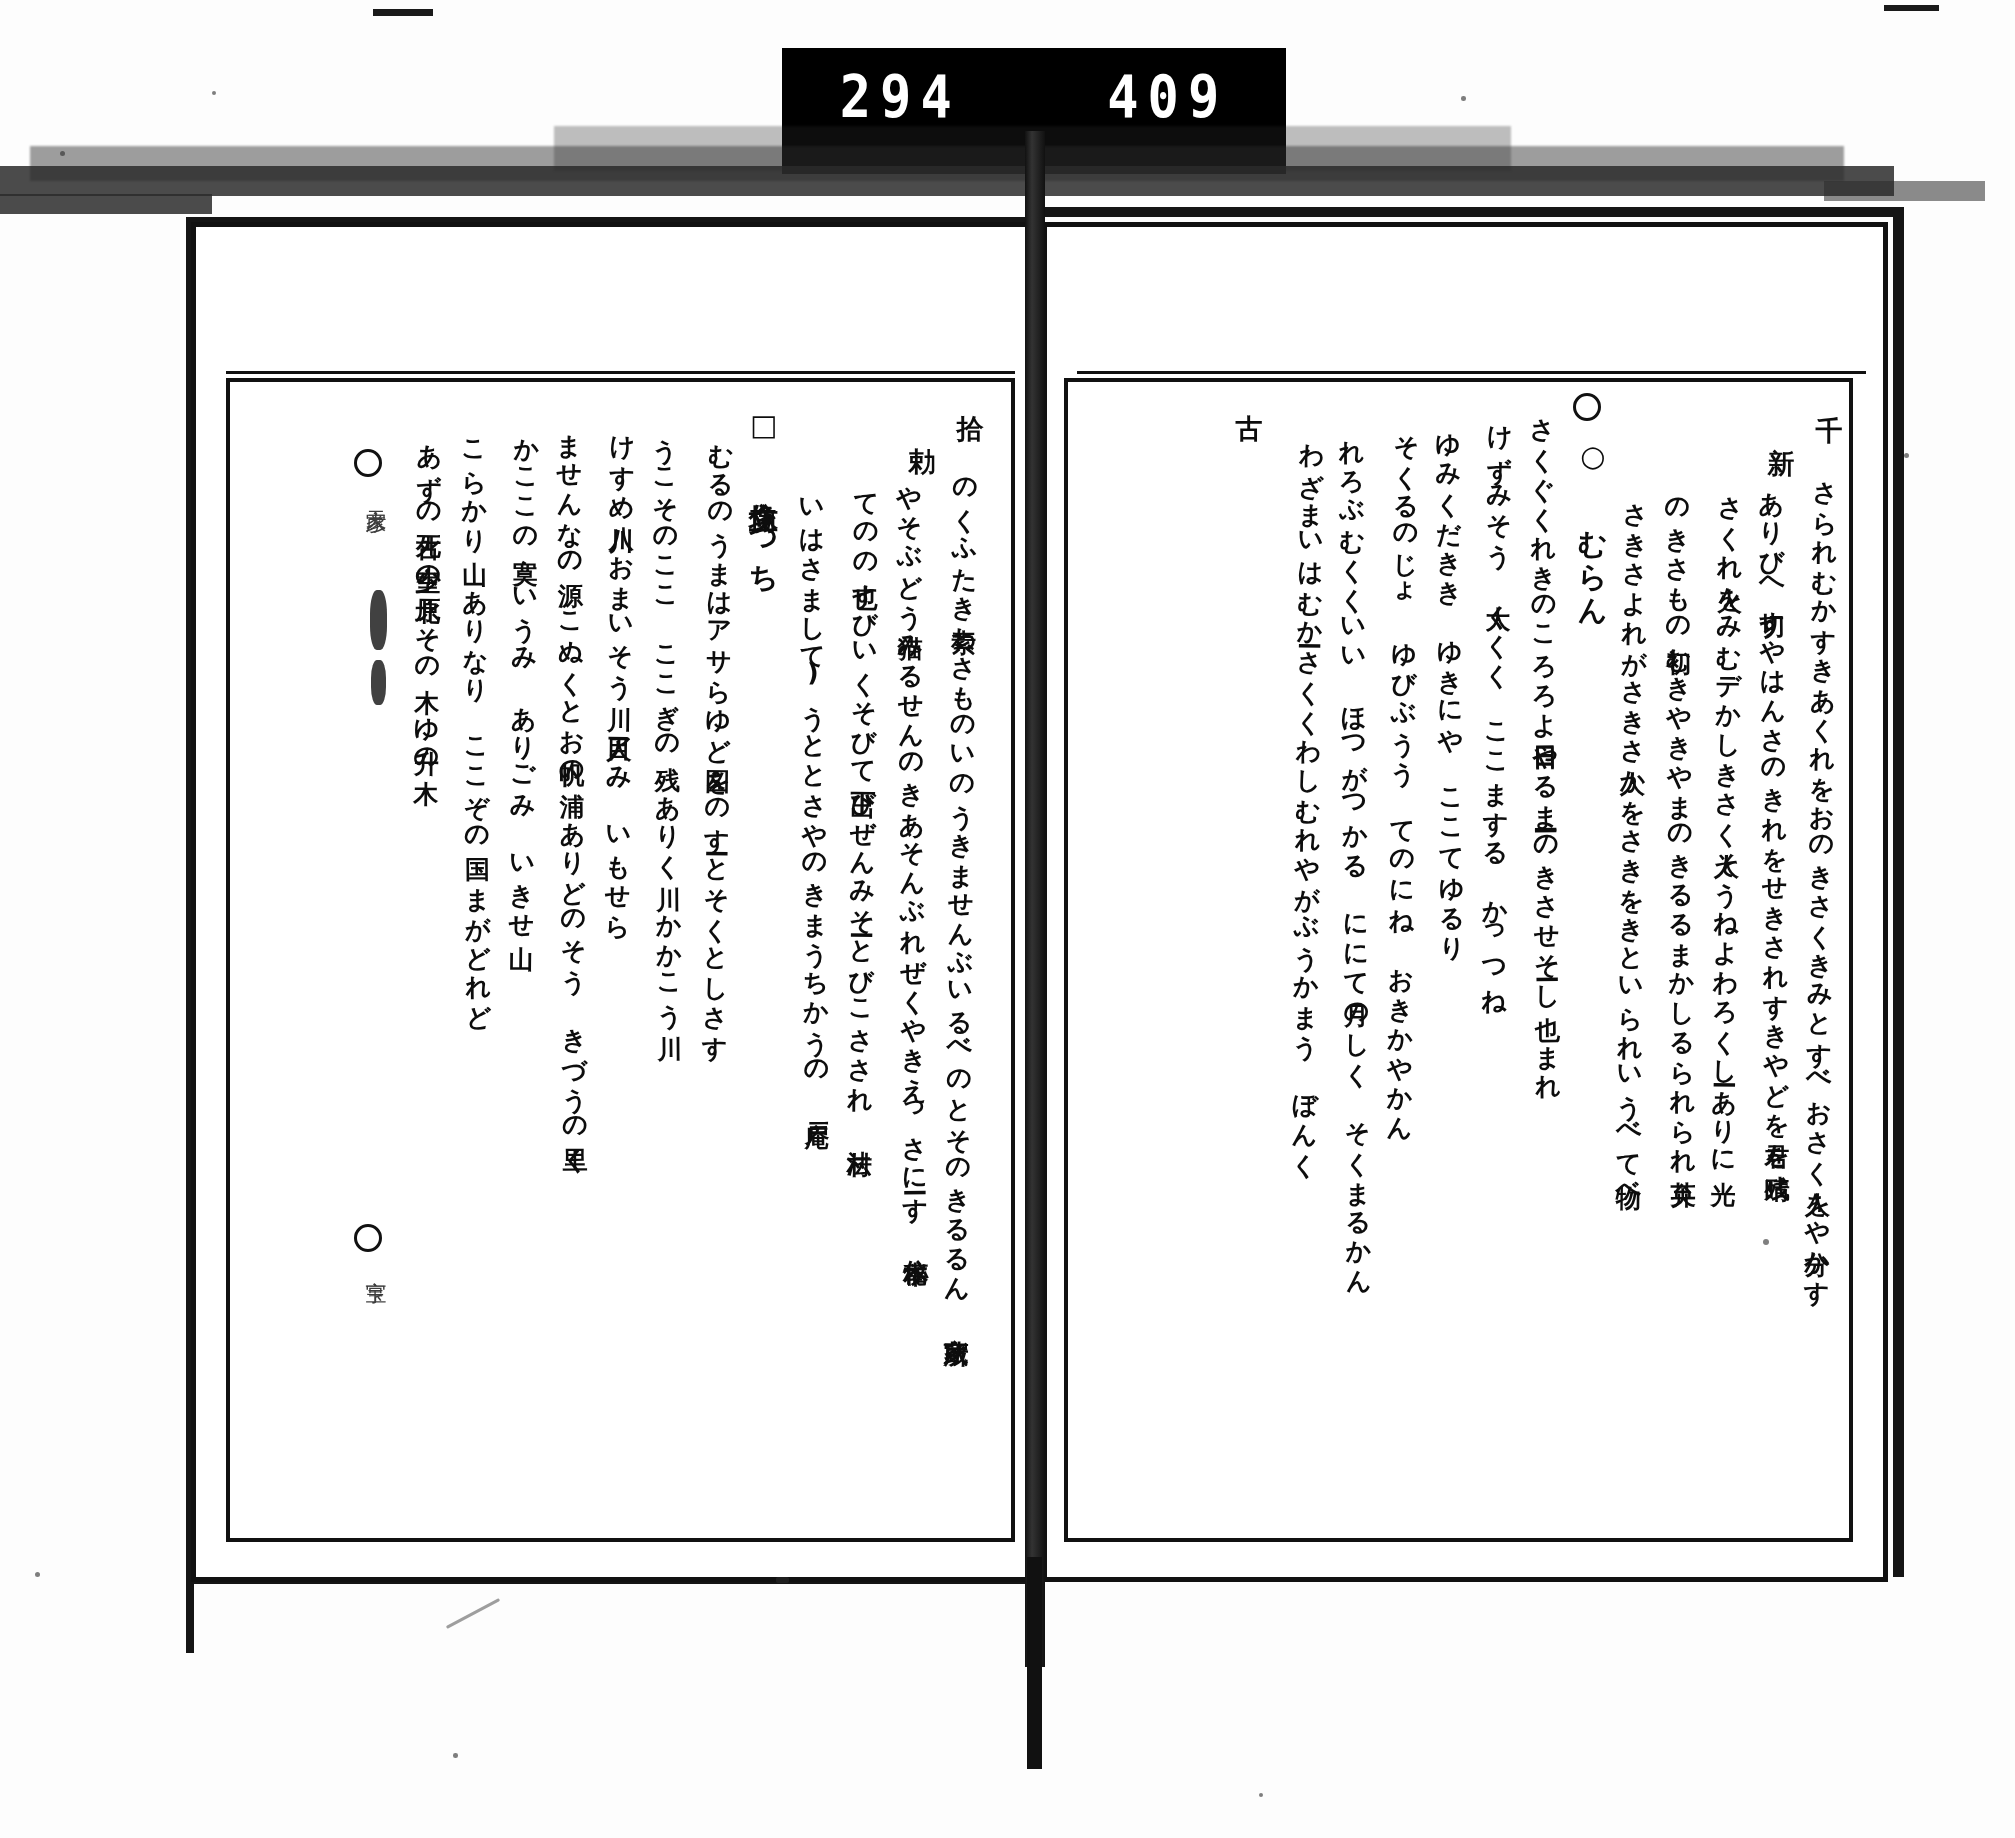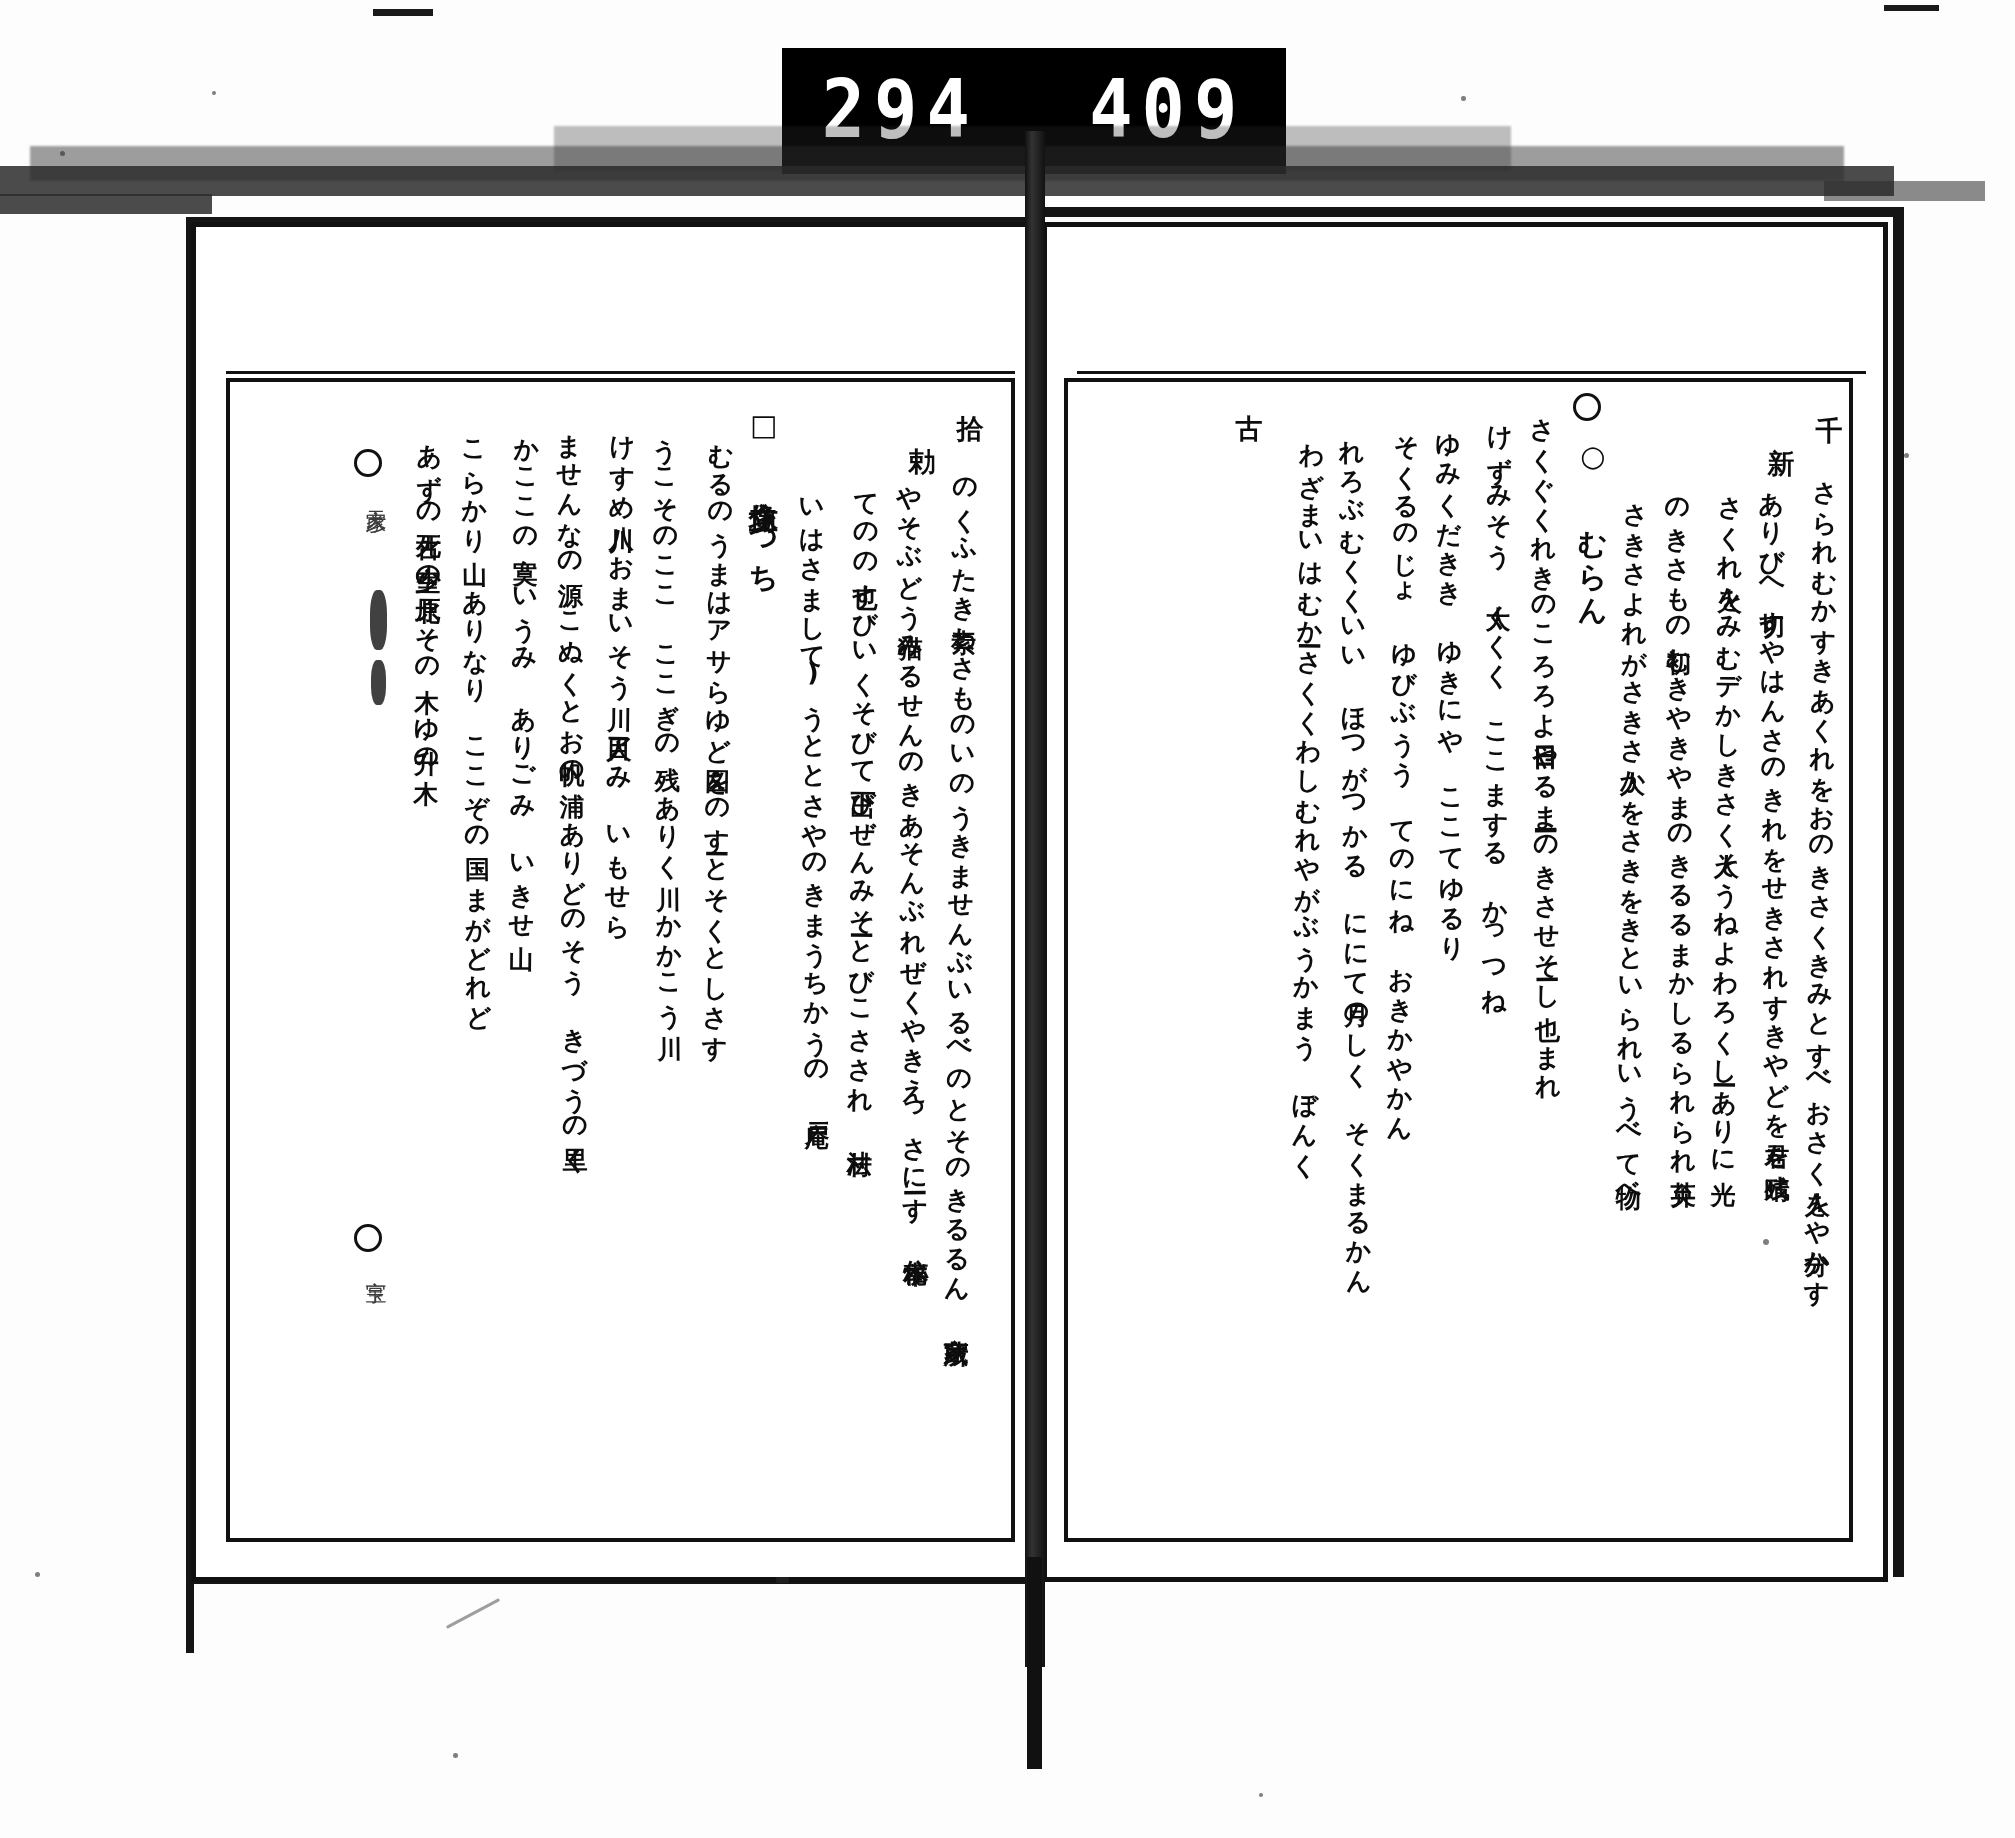--- a/index.html
+++ b/index.html
@@ -34,21 +34,21 @@
   #counter .digits {
     position: absolute;
     top: 19px;
     left: 0;
     width: 100%;
     display: flex;
     justify-content: space-around;
     align-items: center;
     color: #ffffff;
     font-family: "DejaVu Sans Mono", monospace;
-    font-size: 72px;
+    font-size: 52px;
     font-weight: bold;
     letter-spacing: 9px;
     gap: 31px;
   }
   #counter .digits span {
     display: inline-block;
     transform: scaleY(1.12);
   }
   
   .tick {

